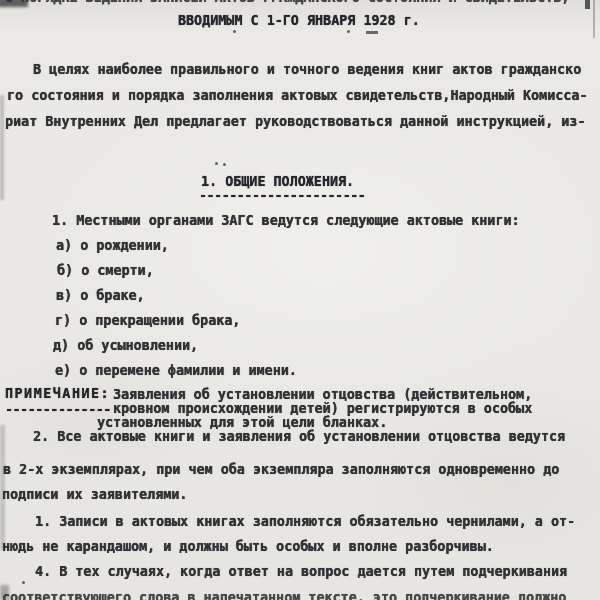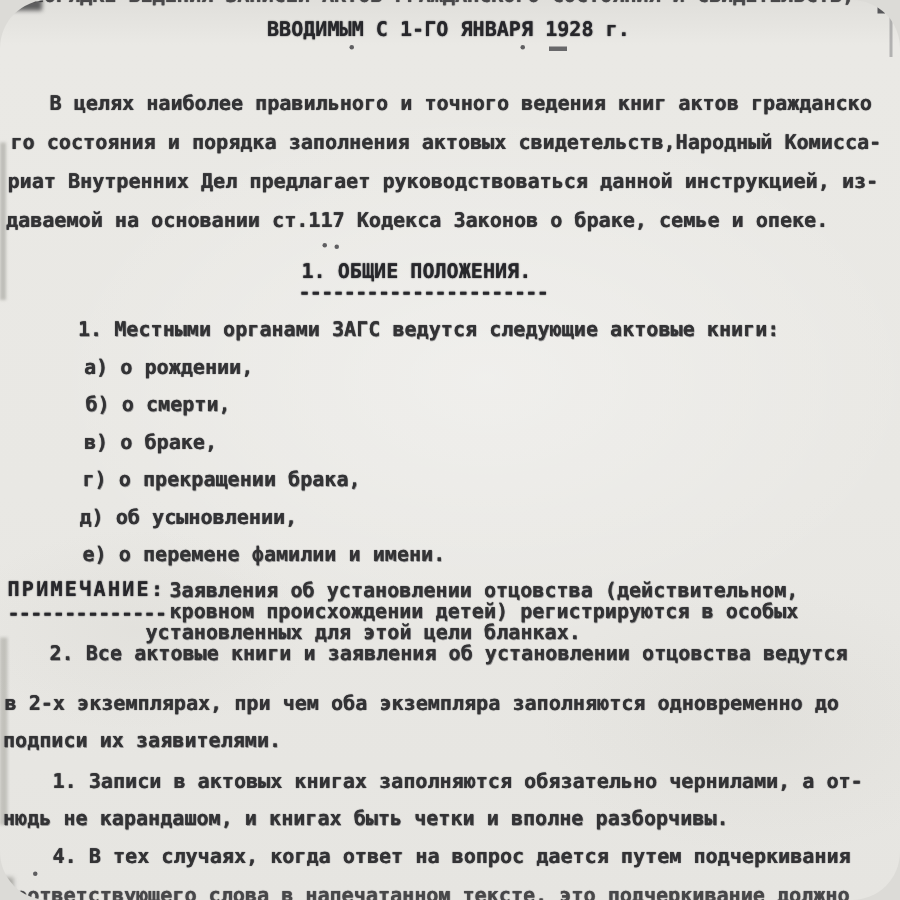--- a/index.html
+++ b/index.html
@@ -8,21 +8,20 @@
     position:relative;width:600px;height:600px;overflow:hidden;
     background:
       radial-gradient(ellipse 420px 260px at 54% 42%, rgba(255,255,255,0.30), rgba(255,255,255,0) 70%),
       radial-gradient(ellipse 200px 120px at 85% 80%, rgba(190,188,180,0.14), rgba(190,188,180,0) 75%),
       radial-gradient(ellipse 160px 90px at 15% 70%, rgba(185,183,175,0.12), rgba(185,183,175,0) 75%),
       linear-gradient(180deg,#e0dfdb 0%, #eae9e5 5%, #e9e8e4 55%, #e6e5e1 100%);
     font-family:"DejaVu Sans Mono", monospace;
     font-weight:bold;
     font-size:13.4px;
     color:#333335;
-    border-radius:32px;
   }
   .ln{
     position:absolute;white-space:pre;line-height:1;
     text-shadow:0 0 0.7px rgba(25,25,30,0.85), 0.4px 0.4px 0.4px rgba(40,40,45,0.35);
   }
   .dark{color:#27272b;text-shadow:0 0 0.9px rgba(15,15,20,0.95);}
   .faded{opacity:0.88;filter:blur(0.35px);}
   .dashes{letter-spacing:-0.5px;}
   .wide{letter-spacing:1.5px;}
   .speck{position:absolute;width:3px;height:3px;border-radius:50%;background:#3c3c40;opacity:.8;}
@@ -49,21 +48,20 @@
   <div class="ln faded" style="left:5px;top:-9px">О ПОРЯДКЕ ВЕДЕНИЯ ЗАПИСЕЙ АКТОВ ГРАЖДАНСКОГО СОСТОЯНИЯ И СВИДЕТЕЛЬСТВ,</div>
 
   <div class="ln dark" style="left:178px;top:14px">ВВОДИМЫМ С 1-ГО ЯНВАРЯ 1928 г.</div>
   <div class="speck" style="left:233px;top:30px"></div>
   <div class="speck" style="left:347px;top:30px"></div>
   <div class="dashmark" style="left:366px;top:31px"></div>
 
   <div class="ln" style="left:33px;top:63px">В целях наиболее правильного и точного ведения книг актов гражданско</div>
   <div class="ln" style="left:7px;top:89px">го состояния и порядка заполнения актовых свидетельств,Народный Комисса-</div>
   <div class="ln" style="left:5px;top:115px">риат Внутренних Дел предлагает руководствоваться данной инструкцией, из-</div>
-  <div class="ln" style="left:4px;top:141px">даваемой на основании ст.117 Кодекса Законов о браке, семье и опеке.</div>
   <div class="speck" style="left:215px;top:162px"></div>
   <div class="speck" style="left:223px;top:163px"></div>
 
   <div class="ln dark" style="left:201px;top:175px">1. ОБЩИЕ ПОЛОЖЕНИЯ.</div>
   <div class="ln dark dashes" style="left:199px;top:189px">----------------------</div>
 
   <div class="ln" style="left:52px;top:214px">1. Местными органами ЗАГС ведутся следующие актовые книги:</div>
   <div class="ln" style="left:56px;top:239px">а) о рождении,</div>
   <div class="ln" style="left:57px;top:264px">б) о смерти,</div>
   <div class="ln" style="left:56px;top:289px">в) о браке,</div>
@@ -75,19 +73,19 @@
   <div class="ln dark dashes" style="left:5px;top:403px">--------------</div>
   <div class="ln" style="left:113px;top:388px">Заявления об установлении отцовства (действительном,</div>
   <div class="ln" style="left:113px;top:402px">кровном происхождении детей) регистрируются в особых</div>
   <div class="ln" style="left:97px;top:416px">установленных для этой цели бланках.</div>
 
   <div class="ln" style="left:33px;top:430px">2. Все актовые книги и заявления об установлении отцовства ведутся</div>
   <div class="ln" style="left:3px;top:463px">в 2-х экземплярах, при чем оба экземпляра заполняются одновременно до</div>
   <div class="ln" style="left:2px;top:488px">подписи их заявителями.</div>
 
   <div class="ln" style="left:35px;top:515px">1. Записи в актовых книгах заполняются обязательно чернилами, а от-</div>
-  <div class="ln" style="left:2px;top:540px">нюдь не карандашом, и книгах быть четки и вполне разборчивы.</div>
+  <div class="ln" style="left:2px;top:540px">нюдь не карандашом, и должны быть особых и вполне разборчивы.</div>
 
   <div class="ln" style="left:35px;top:565px">4. В тех случаях, когда ответ на вопрос дается путем подчеркивания</div>
   <div class="speck" style="left:22px;top:581px"></div>
   <div class="ln faded" style="left:2px;top:591px">соответствующего слова в напечатанном тексте, это подчеркивание должно</div>
 
 </div>
 
 </body></html>

